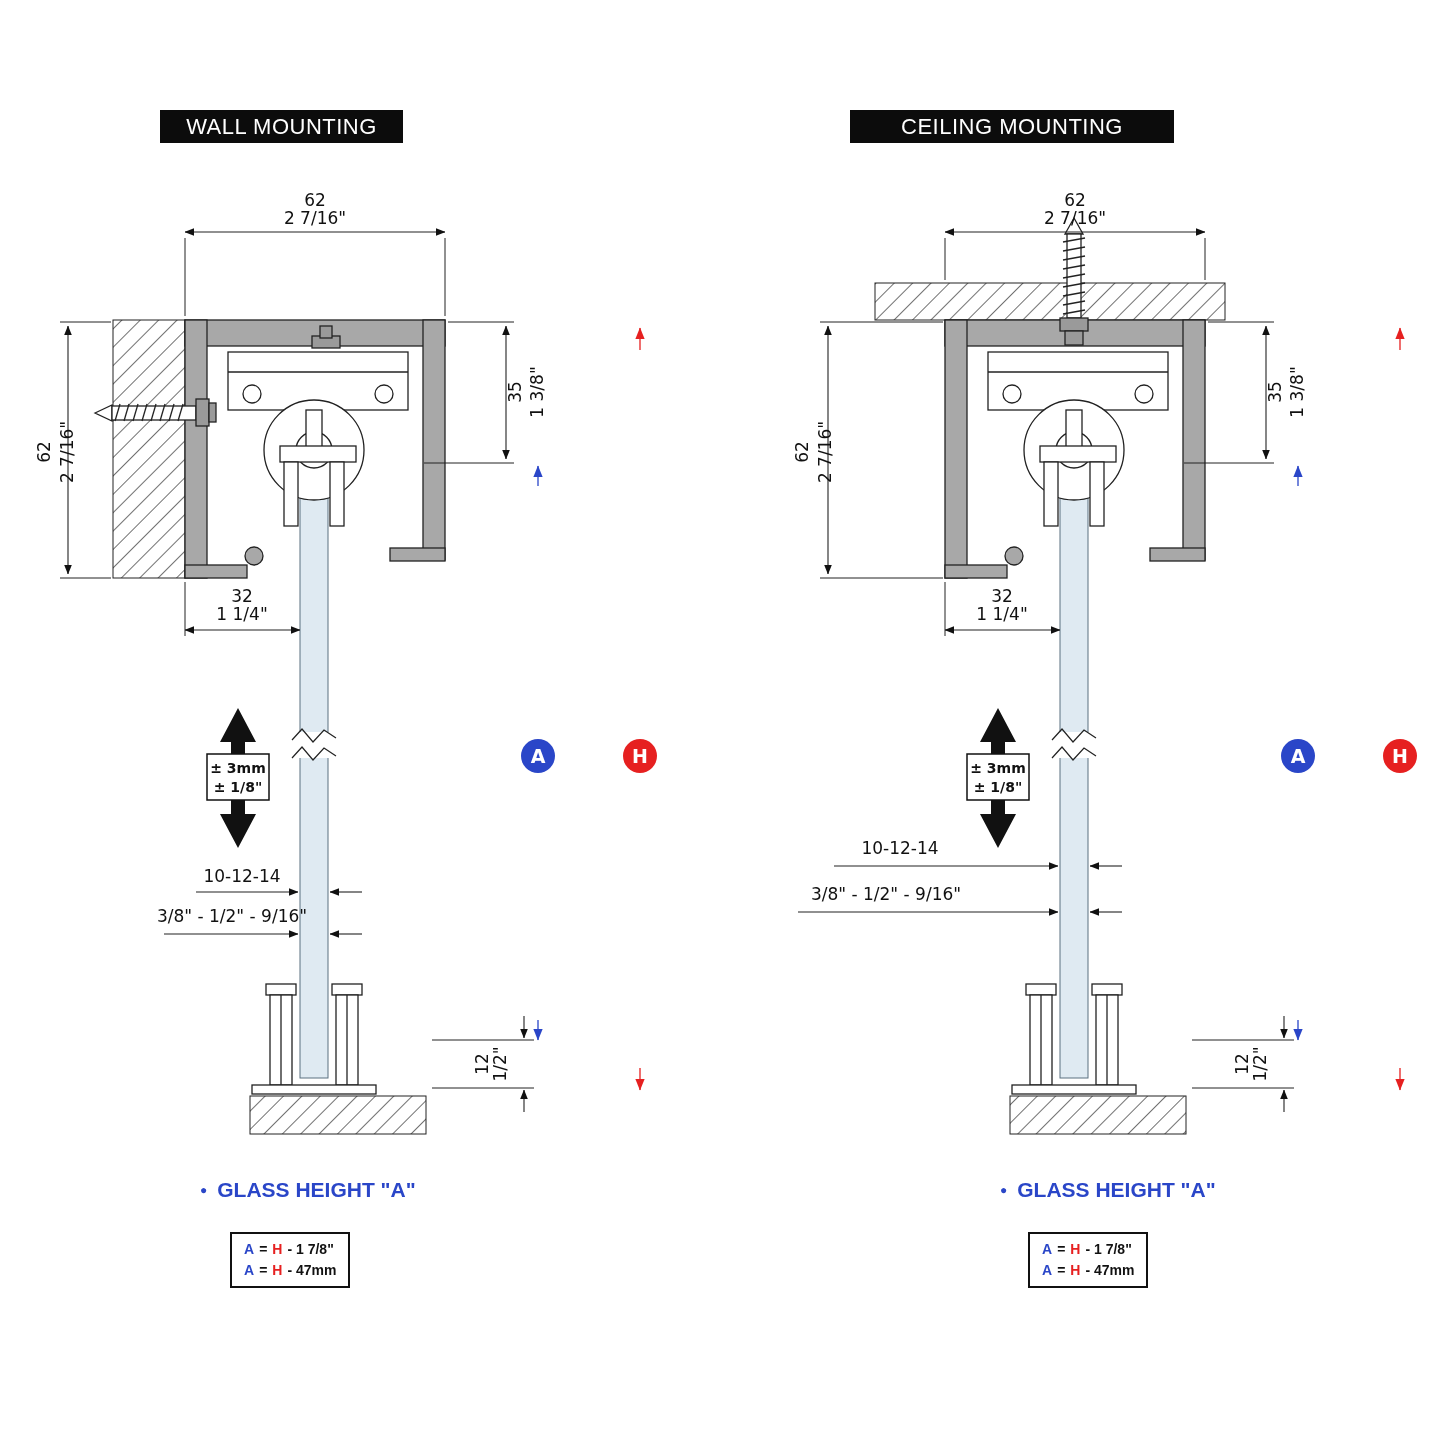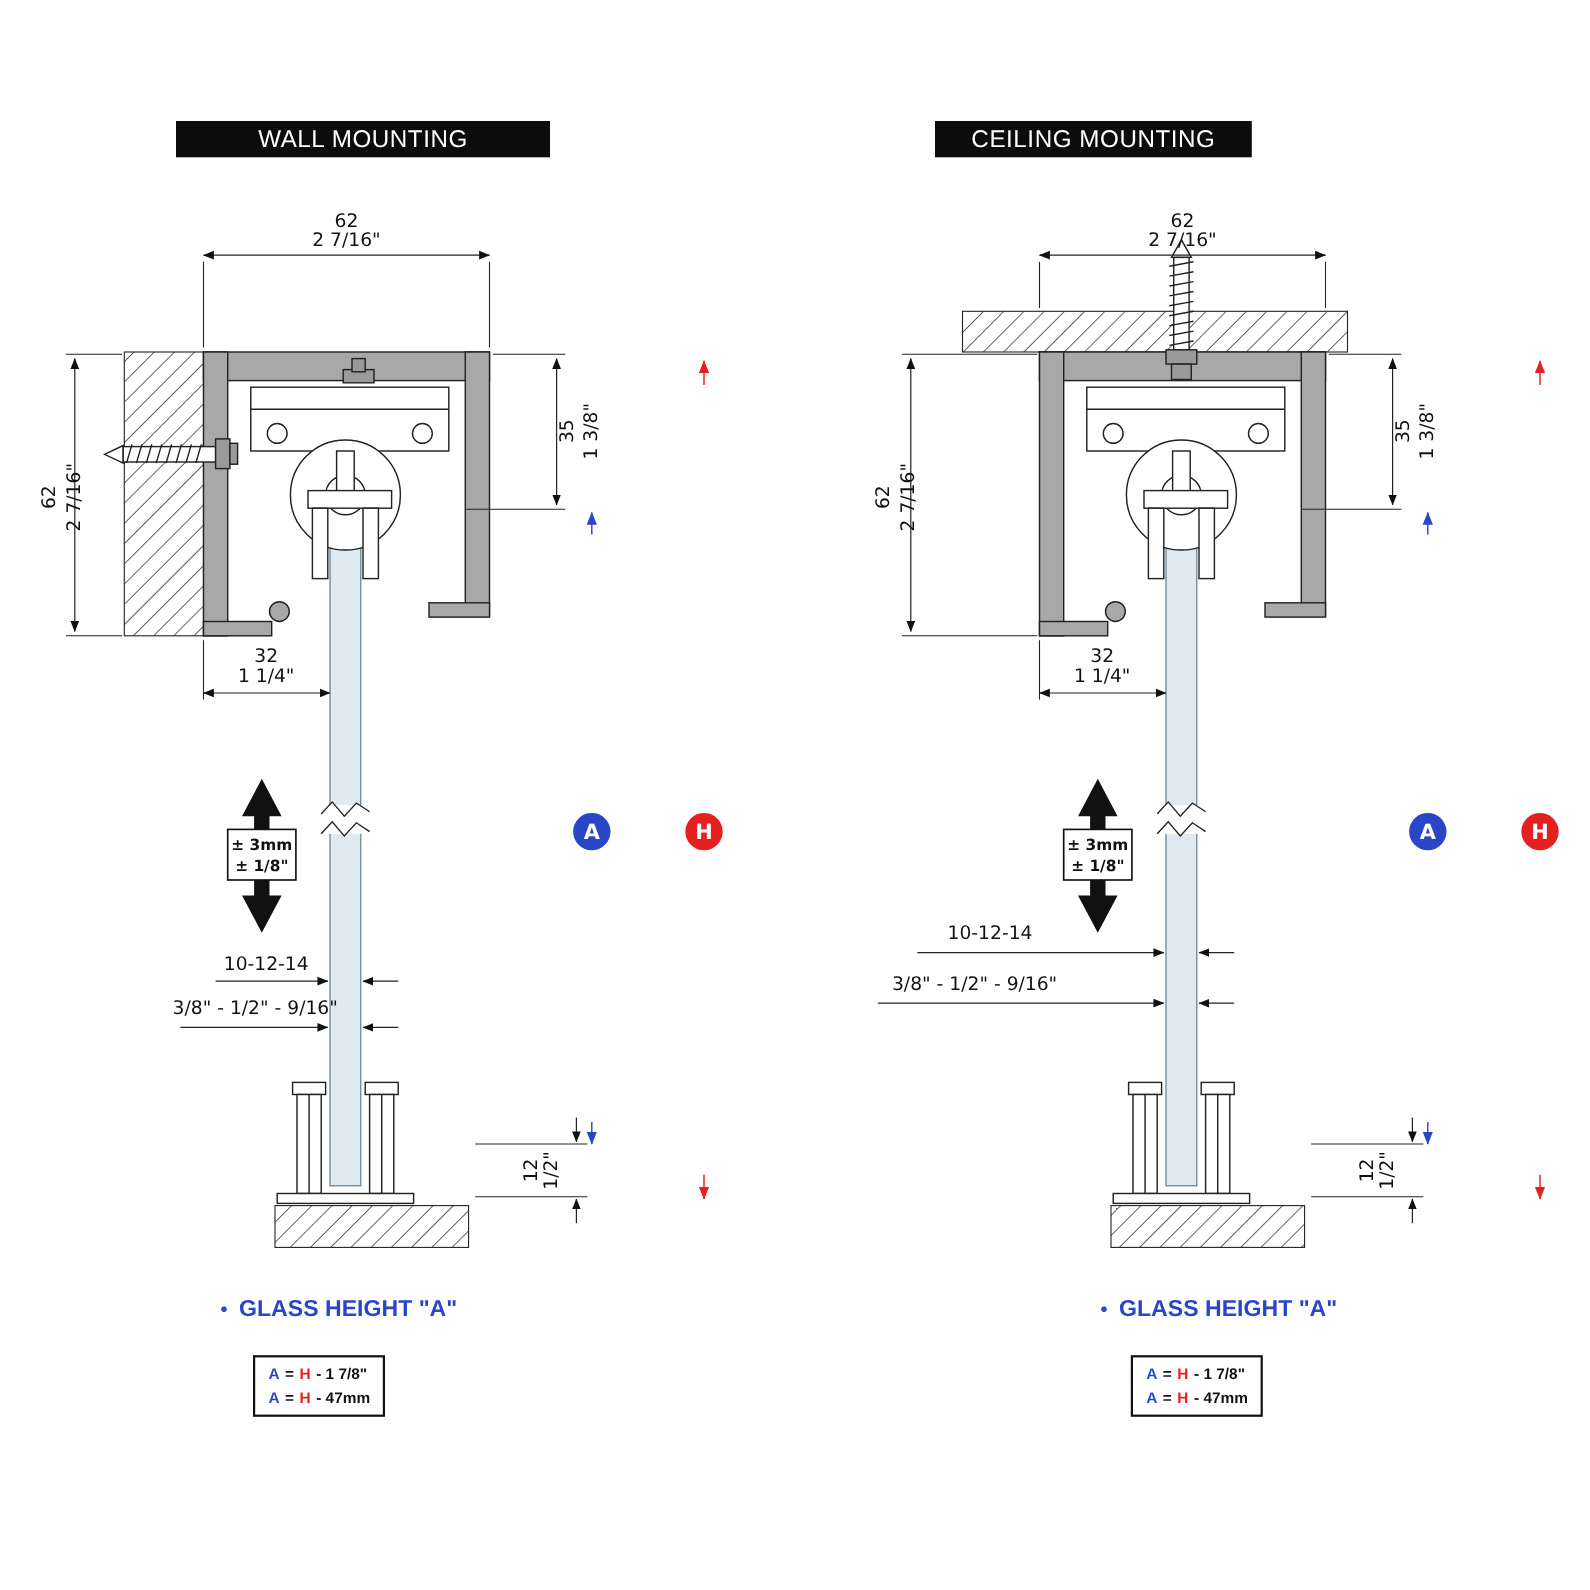--- a/index.html
+++ b/index.html
@@ -32,22 +32,22 @@
                line-height:1.5;background:#fff;white-space:nowrap}
   .f-row span{margin-right:5px}
   .f-row span:last-child{margin-right:0}
   .f-a{color:var(--blue,#2a46c8)}
   .f-h{color:var(--red,#e62020)}
   .f-eq,.f-rest{color:#111}
 </style>
 </head>
 <body>
 
-<div class="titlebar" style="left:160px;top:110px;width:340px">WALL MOUNTING</div>
-<div class="titlebar" style="left:850px;top:110px;width:288px">CEILING MOUNTING</div>
+<div class="titlebar" style="left:160px;top:110px;width:243px">WALL MOUNTING</div>
+<div class="titlebar" style="left:850px;top:110px;width:324px">CEILING MOUNTING</div>
 
 <svg class="canvas" width="1445" height="1445" viewBox="0 0 1445 1445">
   <defs>
     <pattern id="hatch" width="13" height="13" patternUnits="userSpaceOnUse" patternTransform="rotate(45)">
       <line x1="0" y1="0" x2="0" y2="13" stroke="#333" stroke-width="1.4"></line>
     </pattern>
     <marker id="mb" viewBox="0 0 10 10" refX="9.5" refY="5" markerWidth="9" markerHeight="9" orient="auto-start-reverse">
       <path d="M0,1 L10,5 L0,9 Z" class="mfb"></path>
     </marker>
     <marker id="mblu" viewBox="0 0 10 10" refX="9.5" refY="5" markerWidth="9" markerHeight="9" orient="auto-start-reverse">

